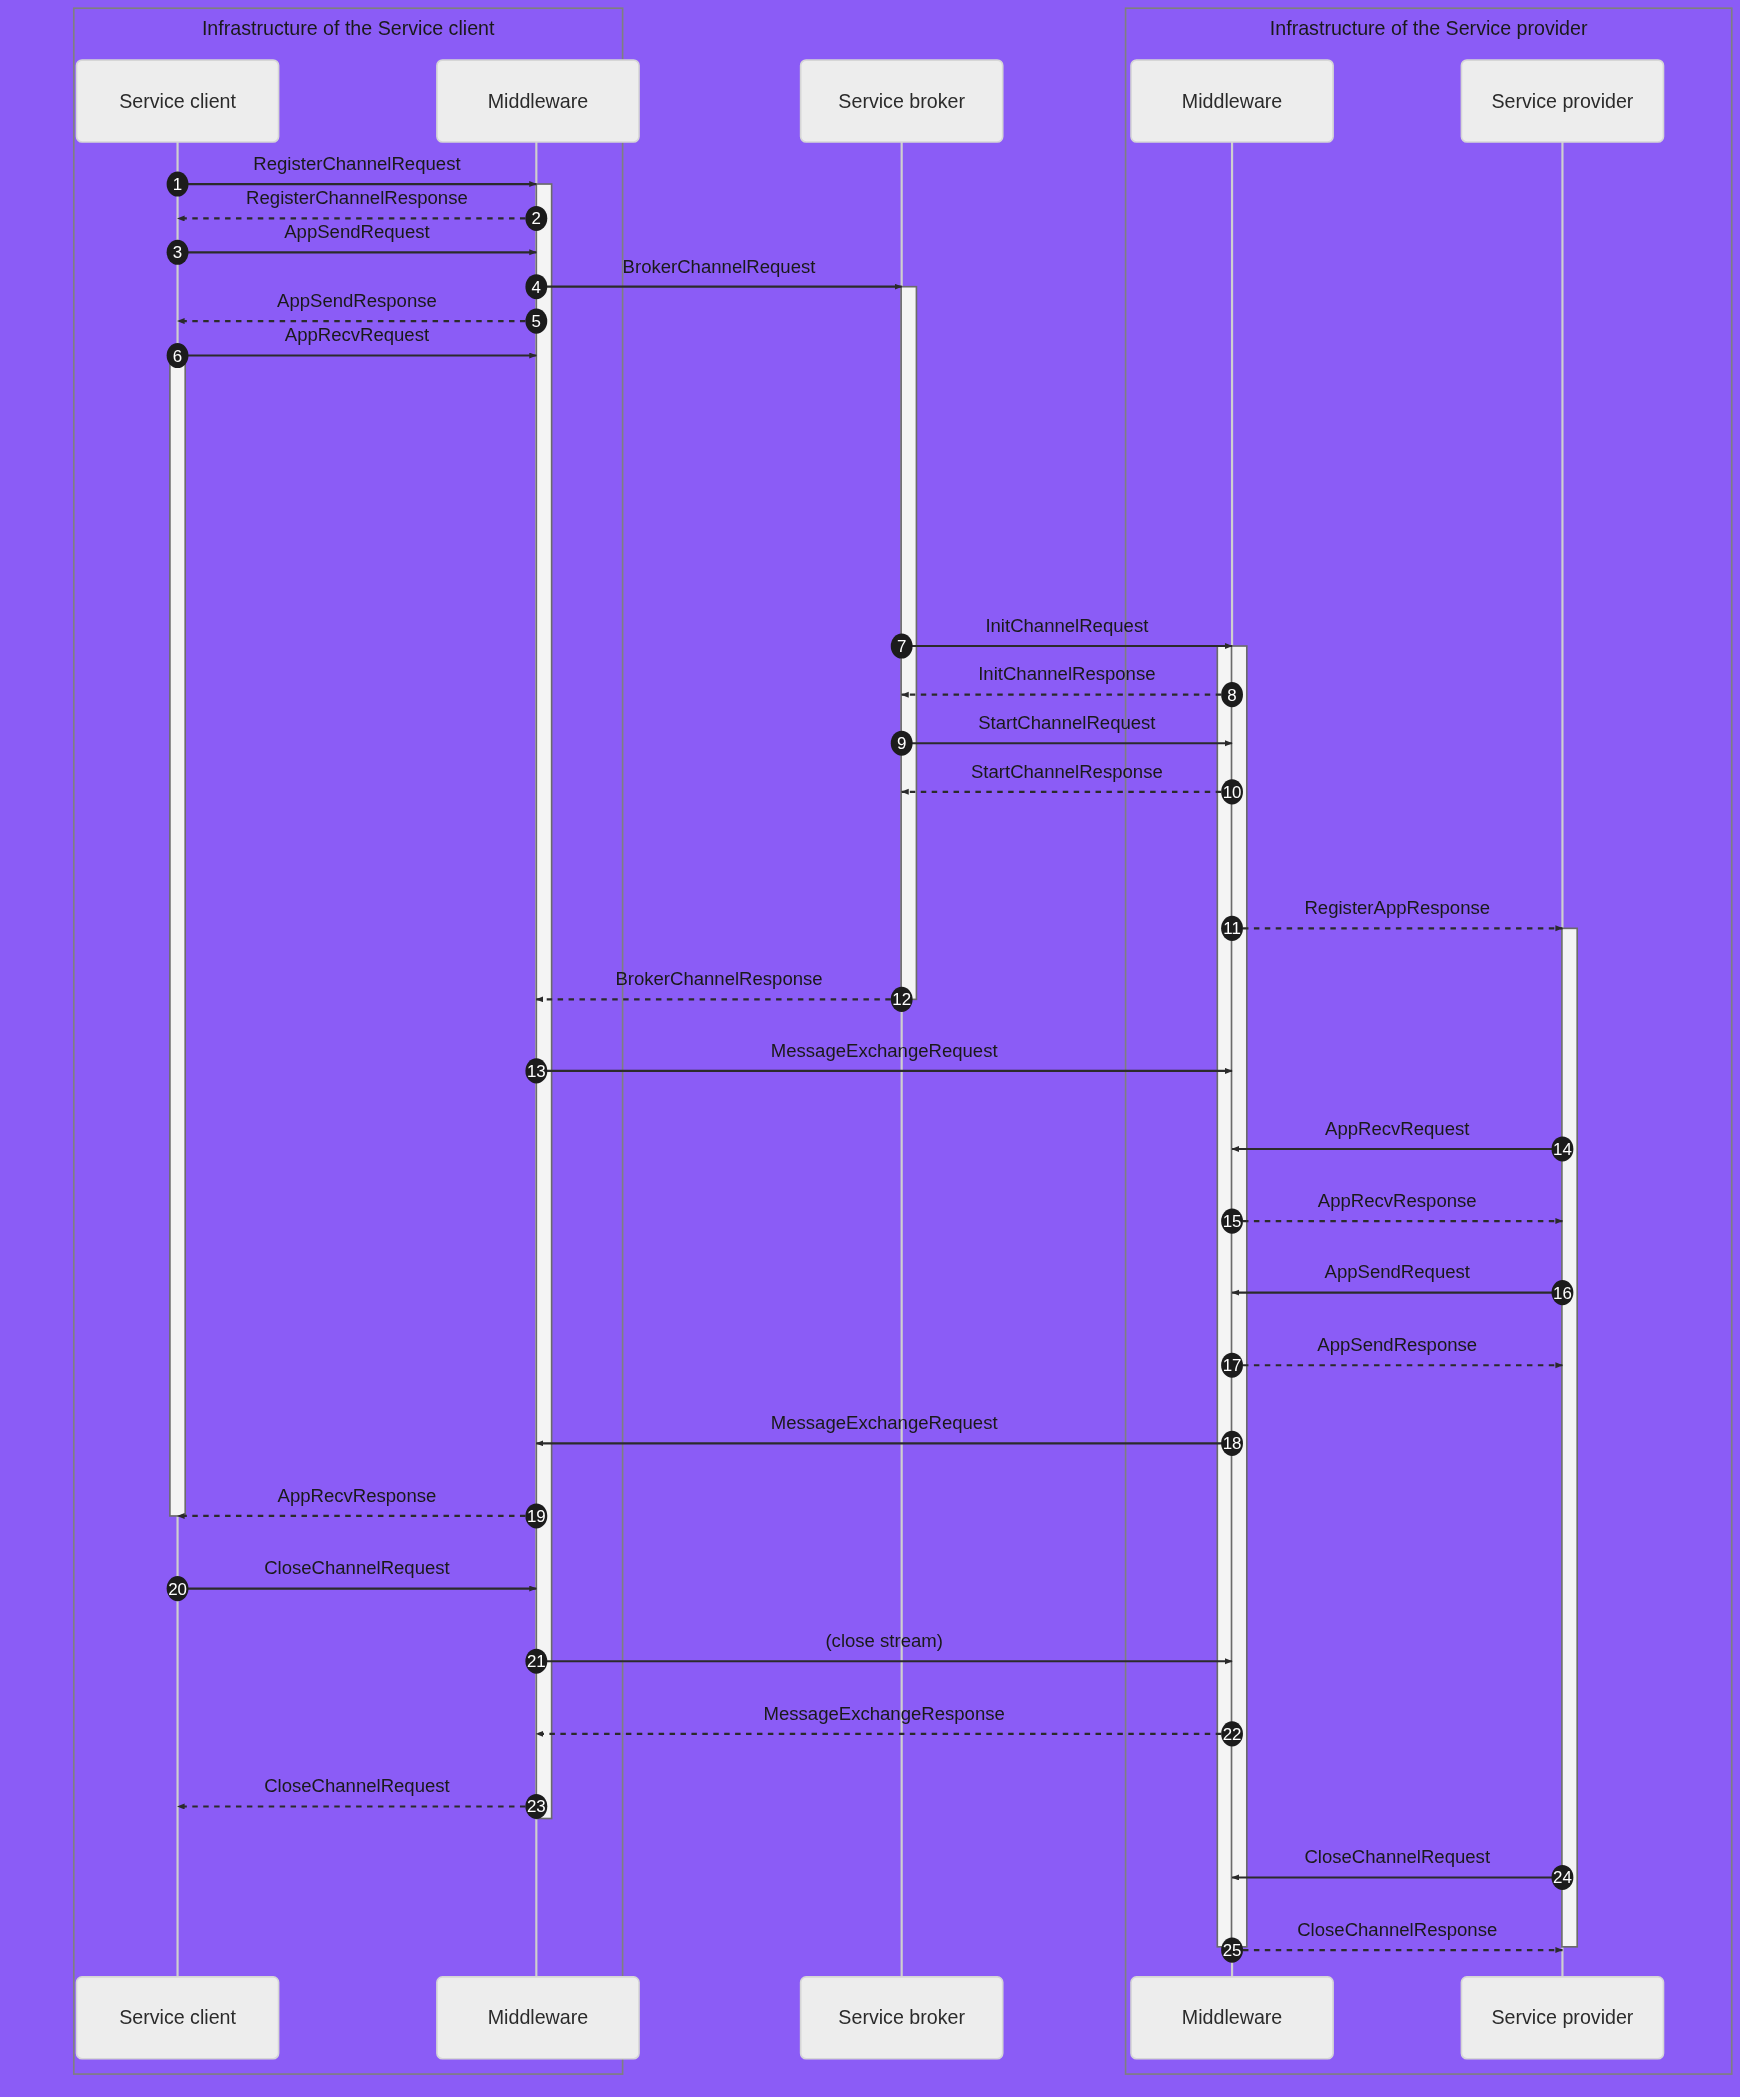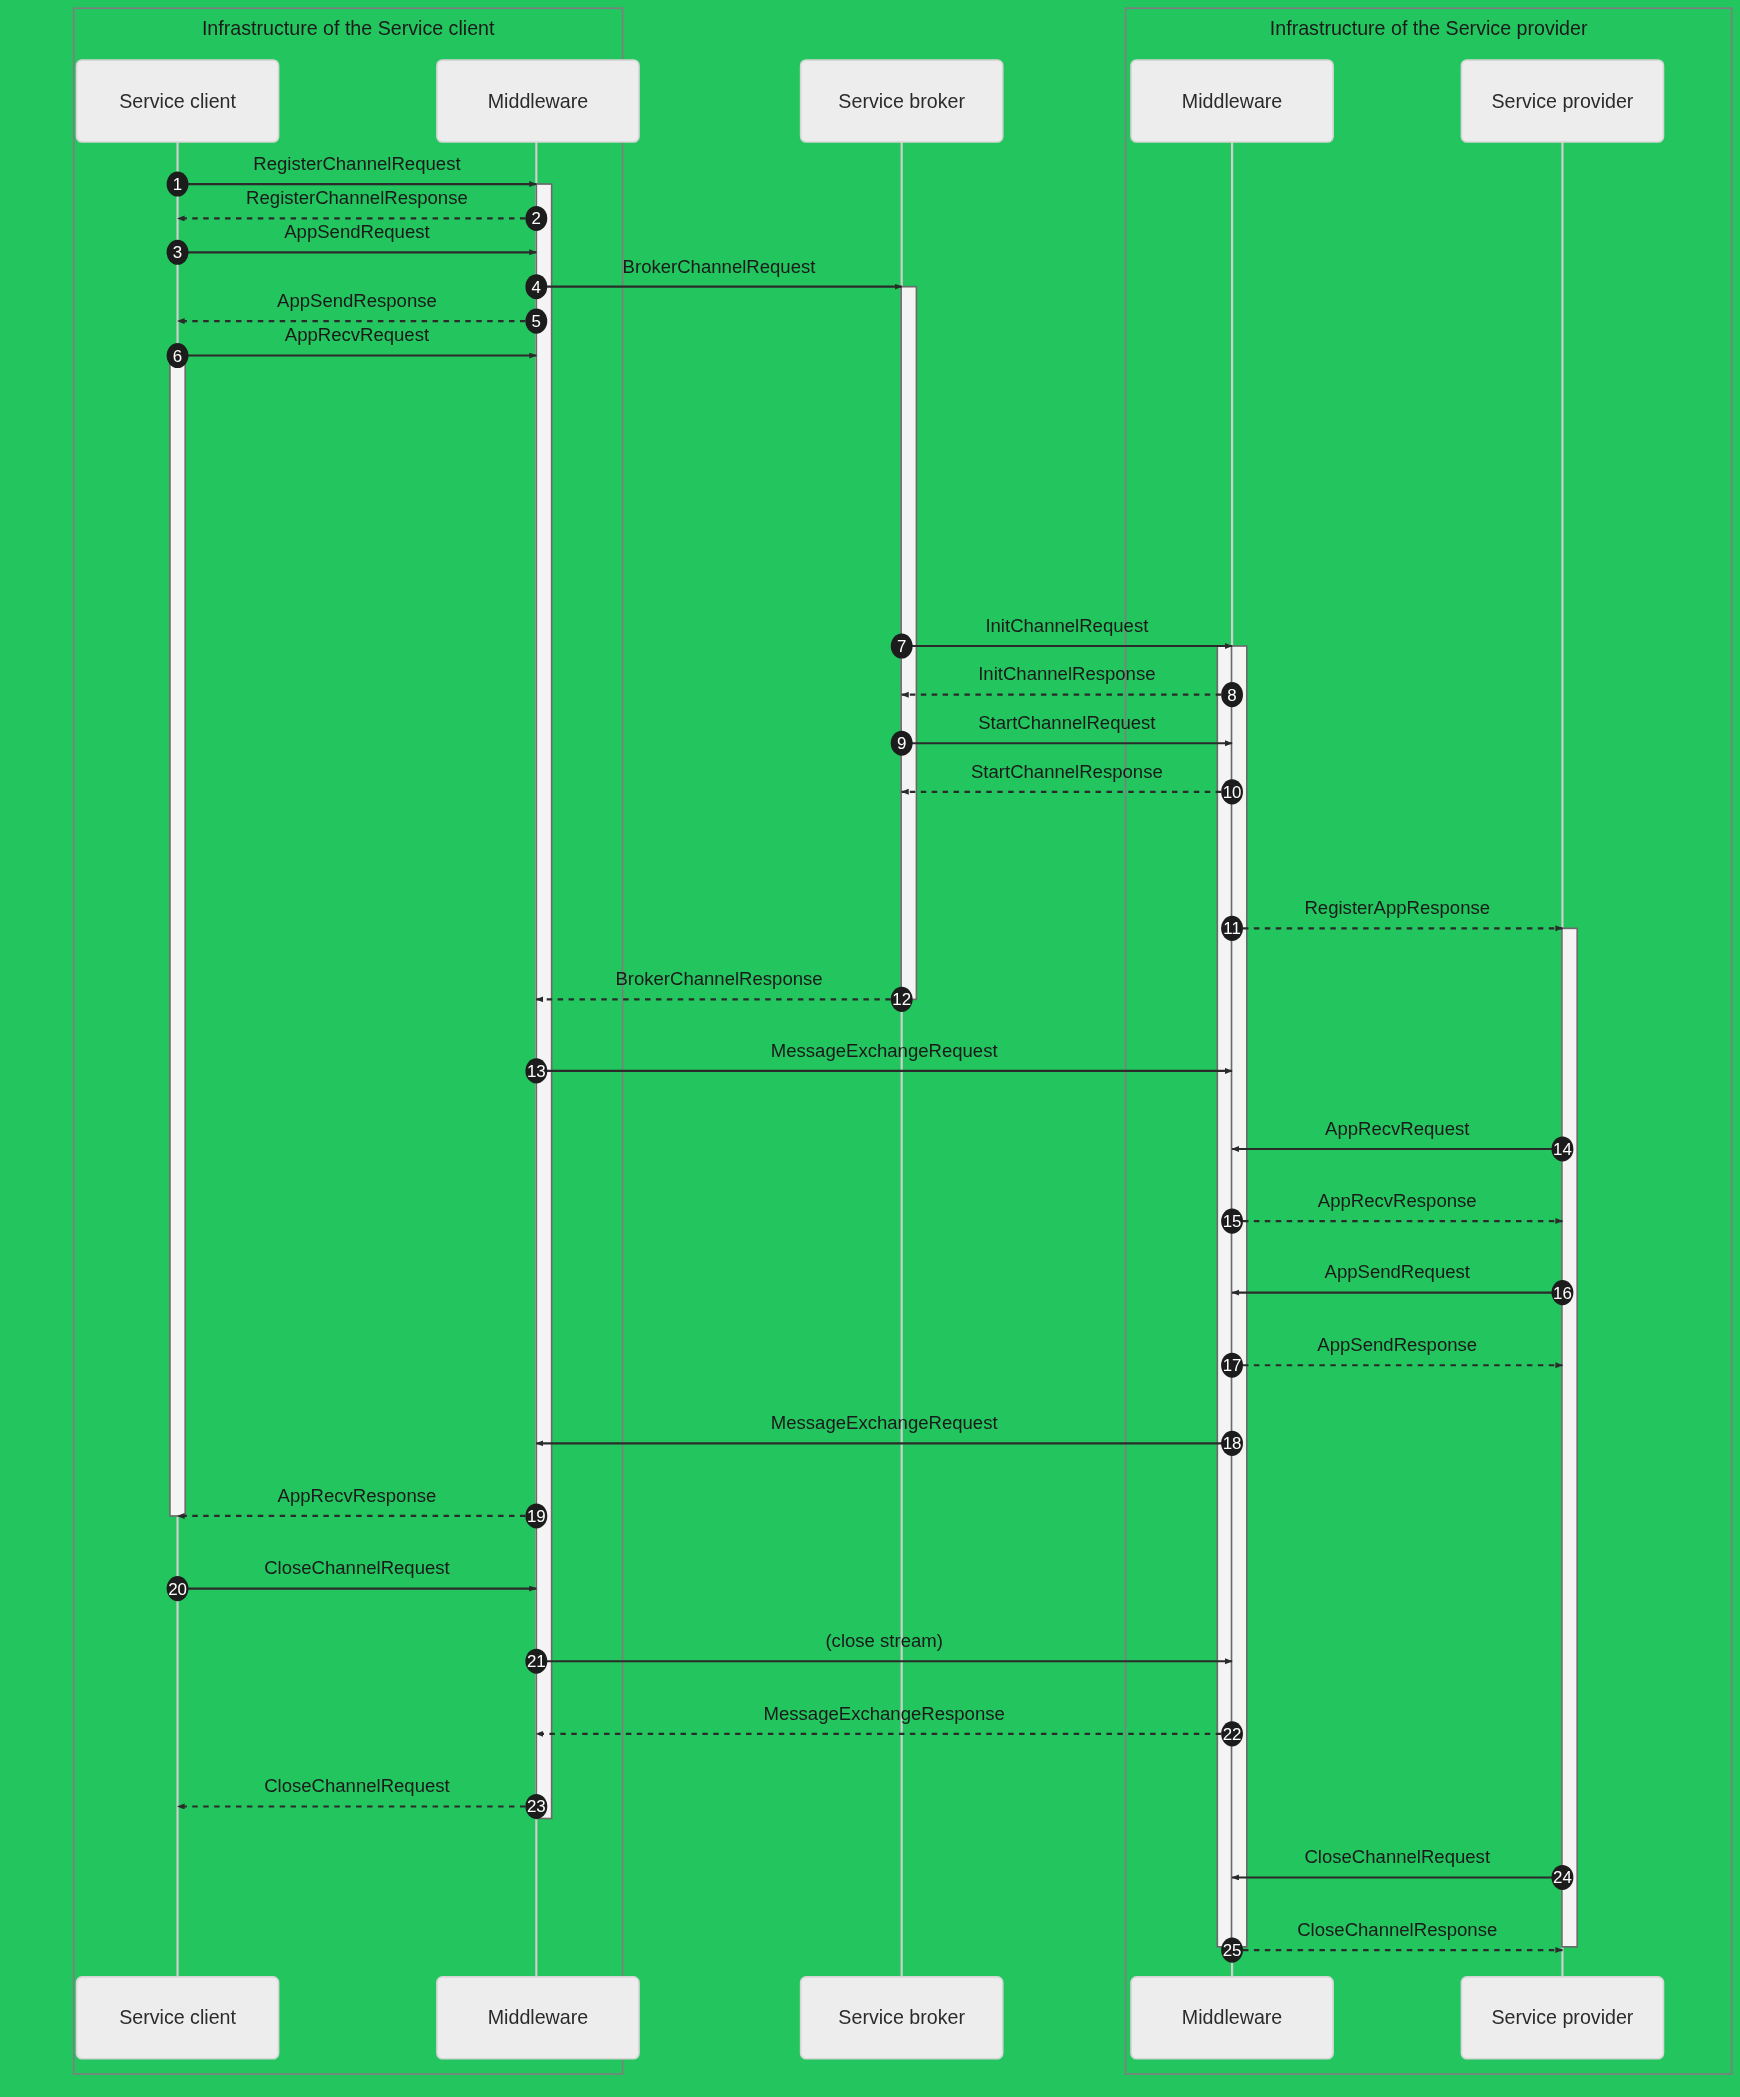--- a/index.html
+++ b/index.html
@@ -1,17 +1,17 @@
 <!DOCTYPE html>
 <html style="font-size:8.7px"><head>
 <meta charset="utf-8">
 <style>
   html,body{margin:0;padding:0;background:#ffffff;}
   body{width:1740px;height:2097px;font-family:"Liberation Sans",sans-serif;}
-  #canvas{position:relative;width:1740px;height:2097px;overflow:hidden;background:#22c55e;}
+  #canvas{position:relative;width:1740px;height:2097px;overflow:hidden;background:#8b5cf6;}
   svg#diagram{position:absolute;left:0;top:0;width:1740px;height:2097px;}
   .frame-title{font-size:36px;fill:#1a1a1a;font-family:"Liberation Sans",sans-serif;text-anchor:middle;}
   .part-label{font-size:36px;fill:#2b2b2b;font-family:"Liberation Sans",sans-serif;text-anchor:middle;}
   .msg-label{font-size:34px;fill:#1a1a1a;font-family:"Liberation Sans",sans-serif;text-anchor:middle;}
   .seq-num{font-size:31px;fill:#ffffff;font-family:"Liberation Sans",sans-serif;text-anchor:middle;font-weight:400;}
 </style>
 </head>
 <body>
 
 <div id="canvas">

